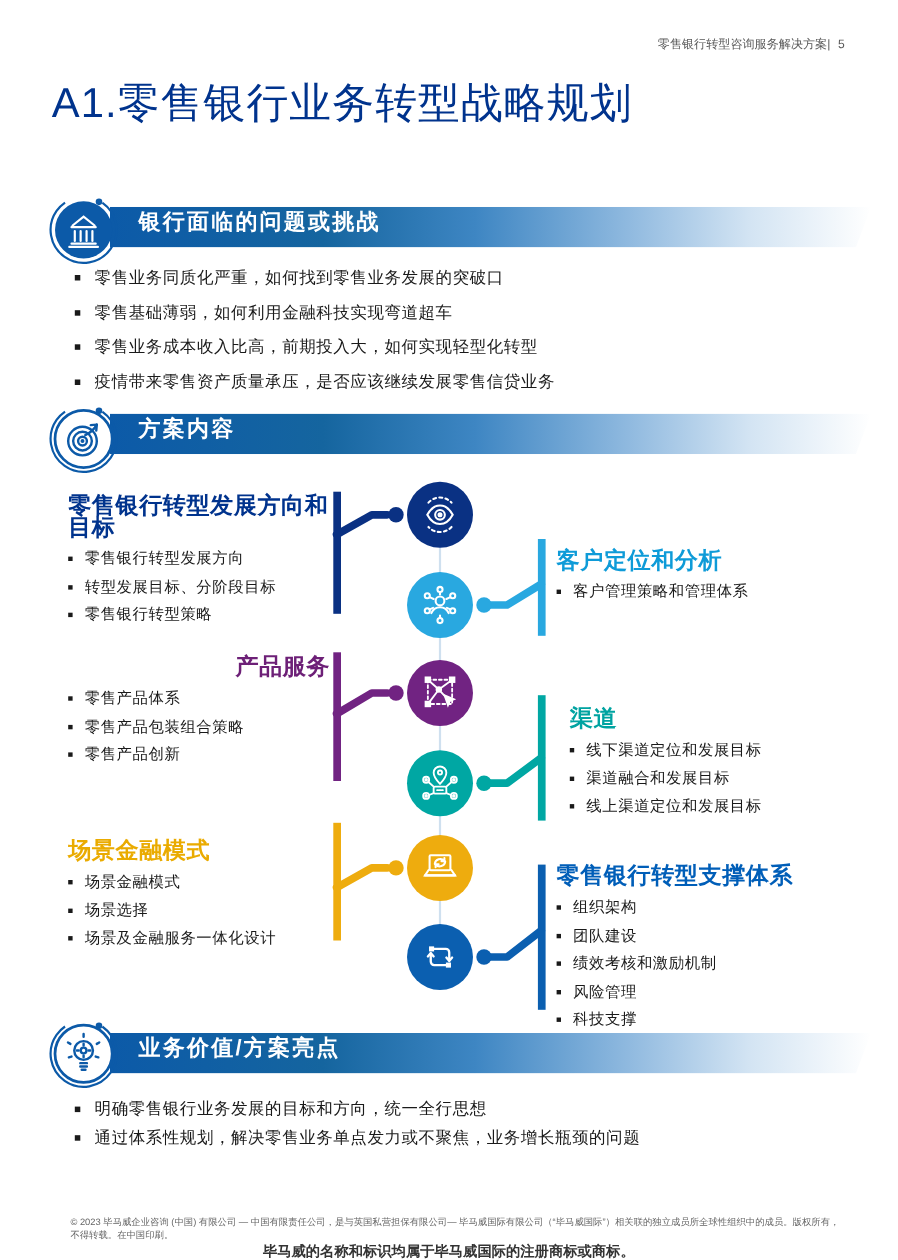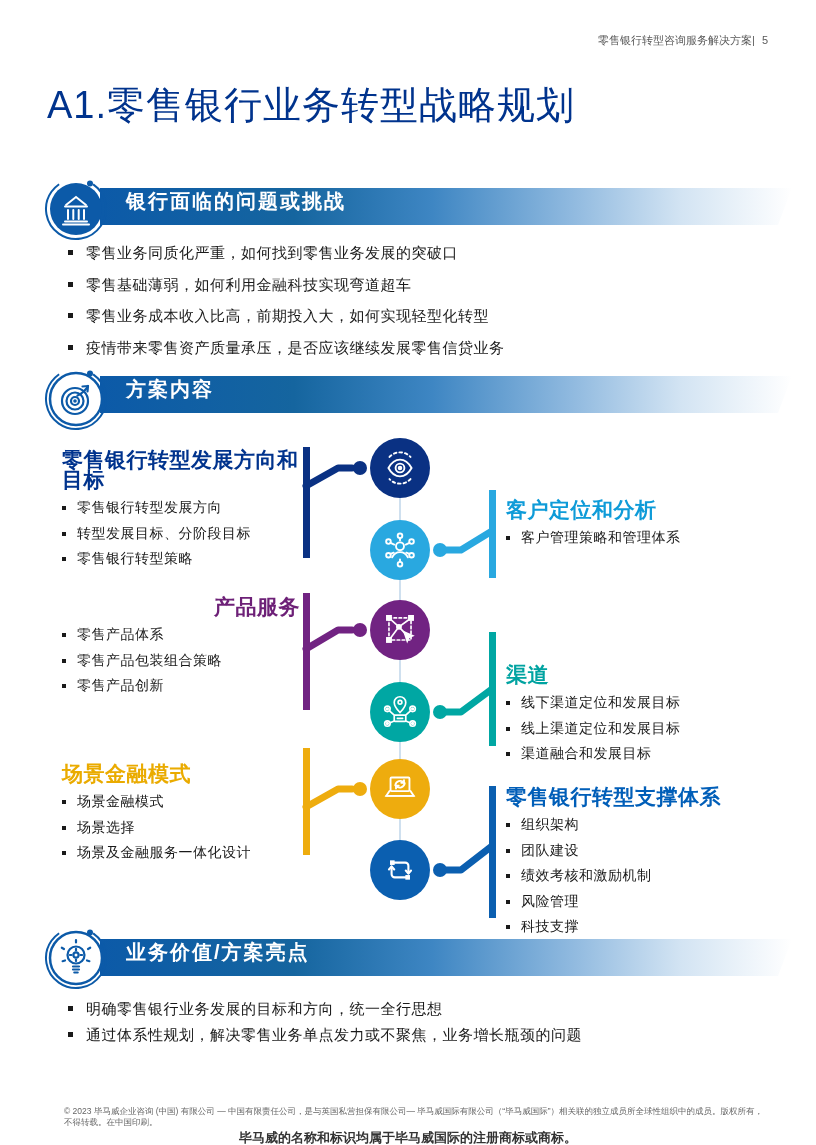--- a/index.html
+++ b/index.html
@@ -4,21 +4,21 @@
 <style>
   html,body{margin:0;padding:0;background:#fff;}
   .page{position:relative;width:816px;height:1145px;background:#ffffff;overflow:hidden;
         font-family:"Liberation Sans","DejaVu Sans",sans-serif;}
 
   
   .hdr{position:absolute;top:33px;right:48px;font-size:11px;color:#595959;display:flex;gap:7px;align-items:baseline;}
   .hdr .pg{color:#595959;}
 
   
-  .title{position:absolute;left:47px;top:68px;font-size:38px;font-weight:500;color:#00338D;letter-spacing:1px;margin-top:12px;}
+  .title{position:absolute;left:47px;top:68px;font-size:38px;font-weight:500;color:#00338D;letter-spacing:1px;}
 
   
   .banner{position:absolute;left:100px;width:692px;height:37px;display:flex;align-items:flex-start;
           background:linear-gradient(90deg,#0C5AA8 0%,#15659F 28%,#3E86C3 48%,#8FB9DF 68%,#D3E4F3 84%,rgba(243,248,252,0) 100%);
           clip-path:polygon(0 0,100% 0,calc(100% - 14px) 100%,0 100%);}
   .banner .btxt{color:#ffffff;font-size:20px;font-weight:700;padding-left:26px;letter-spacing:2px;}
   .bicon{position:absolute;left:44px;width:64px;height:64px;}
 
   
   .blist{position:absolute;left:68px;}
@@ -244,33 +244,33 @@
     <div class="drow">
         <span class="dsq"></span>
         <span class="dtx">零售产品包装组合策略</span>
       </div>
     <div class="drow">
         <span class="dsq"></span>
         <span class="dtx">零售产品创新</span>
       </div>
   </div>
 
-  <div class="dblock" style="left:506px;top:644px;width:280px;margin-top:21px;">
+  <div class="dblock" style="left:518px;top:644px;width:280px;">
     <div class="dhead c-teal">渠道</div>
     <div class="drow">
         <span class="dsq"></span>
         <span class="dtx">线下渠道定位和发展目标</span>
       </div>
     <div class="drow">
         <span class="dsq"></span>
+        <span class="dtx">渠道融合和发展目标</span>
+      </div>
+    <div class="drow">
+        <span class="dsq"></span>
         <span class="dtx">线上渠道定位和发展目标</span>
-      </div>
-    <div class="drow">
-        <span class="dsq"></span>
-        <span class="dtx">渠道融合和发展目标</span>
       </div>
   </div>
 
   <div class="dblock" style="left:62px;top:764px;width:240px;">
     <div class="dhead c-gold">场景金融模式</div>
     <div class="drow">
         <span class="dsq"></span>
         <span class="dtx">场景金融模式</span>
       </div>
     <div class="drow">

